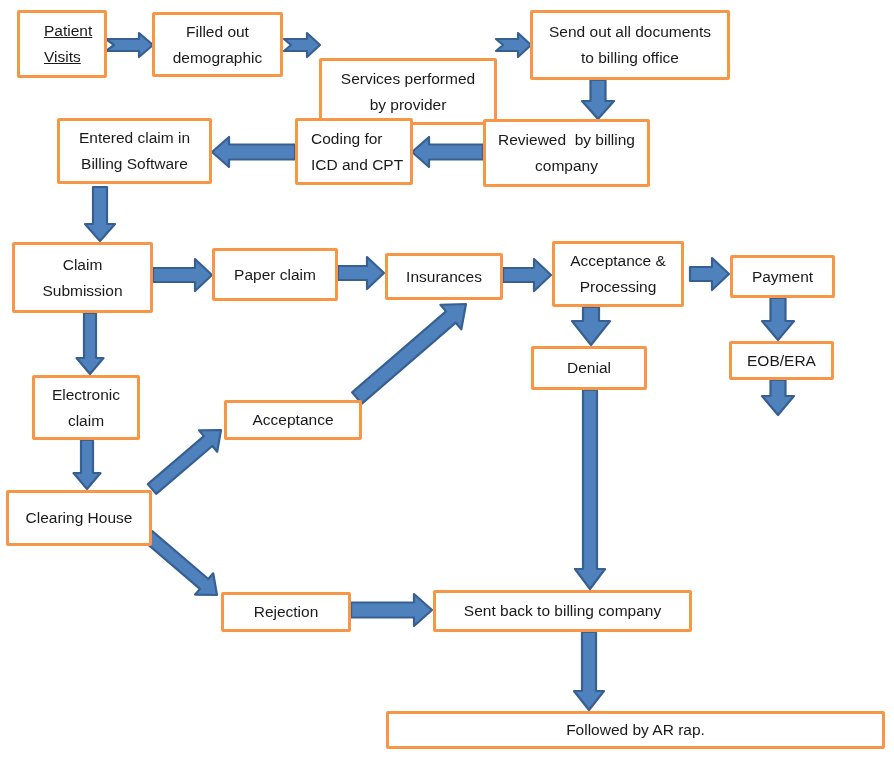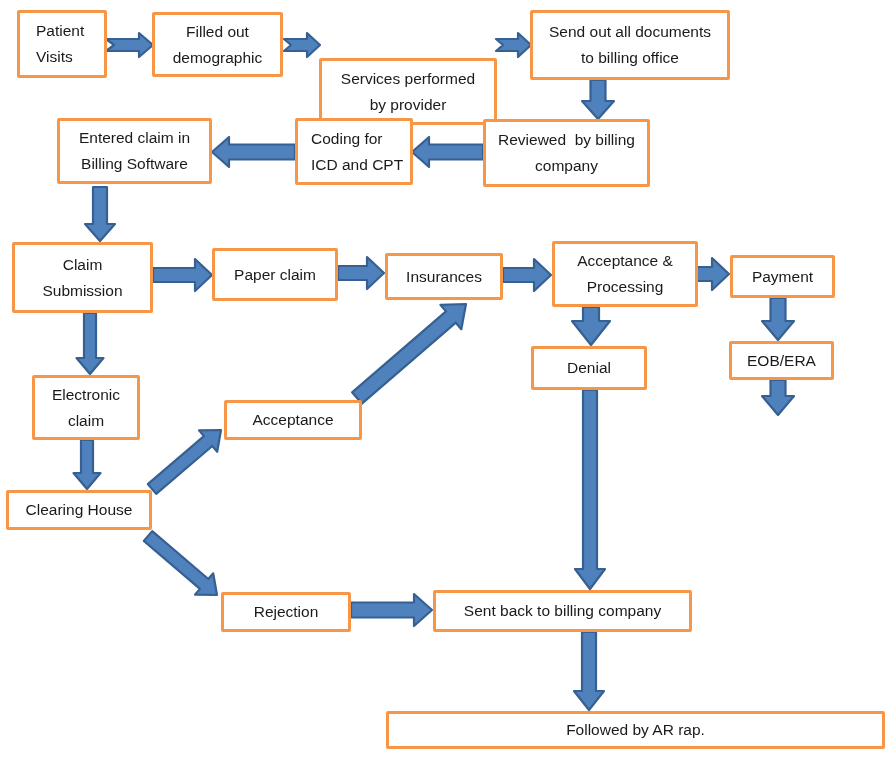--- a/index.html
+++ b/index.html
@@ -26,21 +26,21 @@
     display:flex;
     align-items:center;
     justify-content:center;
     text-align:center;
     font-size:15.5px;
     line-height:26px;
     color:var(--text-color,#1a1a1a);
   }
   .box .label{white-space:pre-wrap;}
   .box.align-left{justify-content:flex-start;text-align:left;}
-  .box.pad-lg{padding-left:16px;}
+  .box.pad-lg{padding-left:24px;text-decoration:underline;}
   .box.pad-sm{padding-left:13px;}
 </style>
 </head>
 <body>
 
 <div class="canvas">
 
   <svg id="arrow-layer" viewBox="0 0 894 762" xmlns="http://www.w3.org/2000/svg">
       <polygon points="106.0,39.0 139.0,39.0 139.0,33.0 153.0,45.0 139.0,57.0 139.0,51.0 106.0,51.0 114.0,45.0"></polygon>
       <polygon points="284.0,39.0 307.0,39.0 307.0,33.0 320.0,45.0 307.0,57.0 307.0,51.0 284.0,51.0 291.0,45.0"></polygon>
@@ -107,21 +107,21 @@
   </div>
 
   <div class="box" style="left:212px;top:248px;width:126px;height:53px;">
     <span class="label">Paper claim</span>
   </div>
 
   <div class="box" style="left:385px;top:253px;width:118px;height:47px;">
     <span class="label">Insurances</span>
   </div>
 
-  <div class="box" style="left:552px;top:241px;width:146px;height:66px;">
+  <div class="box" style="left:552px;top:241px;width:132px;height:66px;">
     <span class="label">Acceptance &amp;
 Processing</span>
   </div>
 
   <div class="box" style="left:730px;top:255px;width:105px;height:43px;">
     <span class="label">Payment</span>
   </div>
 
   <div class="box" style="left:531px;top:346px;width:116px;height:44px;">
     <span class="label">Denial</span>
@@ -134,21 +134,21 @@
 
   <div class="box" style="left:32px;top:375px;width:108px;height:65px;">
     <span class="label">Electronic
 claim</span>
   </div>
 
   <div class="box" style="left:224px;top:400px;width:138px;height:40px;">
     <span class="label">Acceptance</span>
   </div>
 
-  <div class="box" style="left:6px;top:490px;width:146px;height:40px;">
+  <div class="box" style="left:6px;top:490px;width:146px;height:56px;">
     <span class="label">Clearing House</span>
   </div>
 
   <div class="box" style="left:221px;top:592px;width:130px;height:40px;">
     <span class="label">Rejection</span>
   </div>
 
   <div class="box" style="left:433px;top:590px;width:259px;height:42px;">
     <span class="label">Sent back to billing company</span>
   </div>

